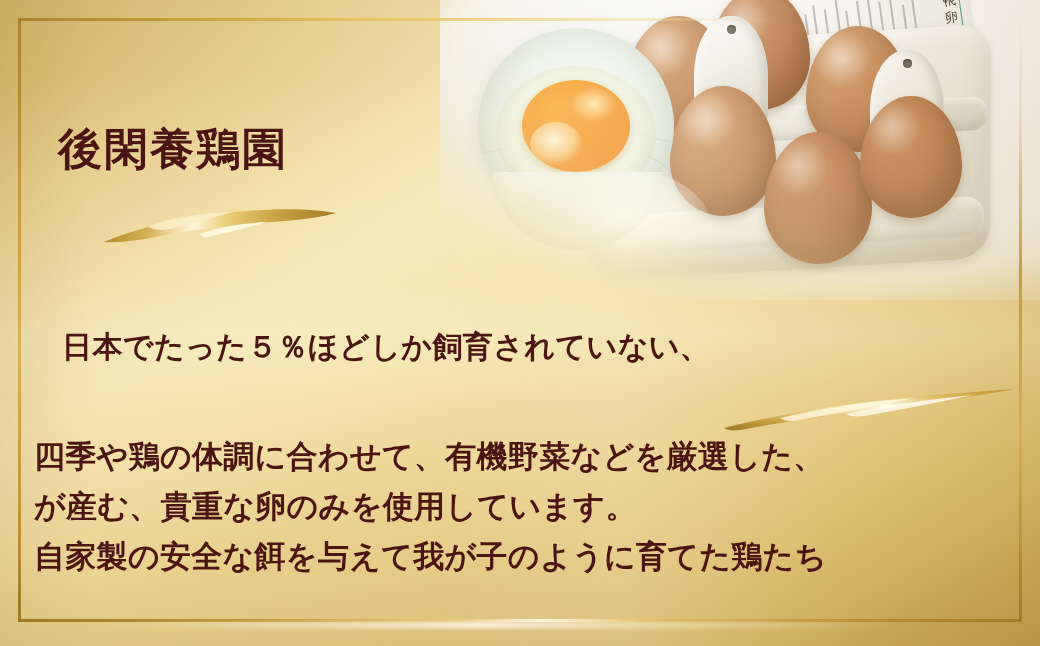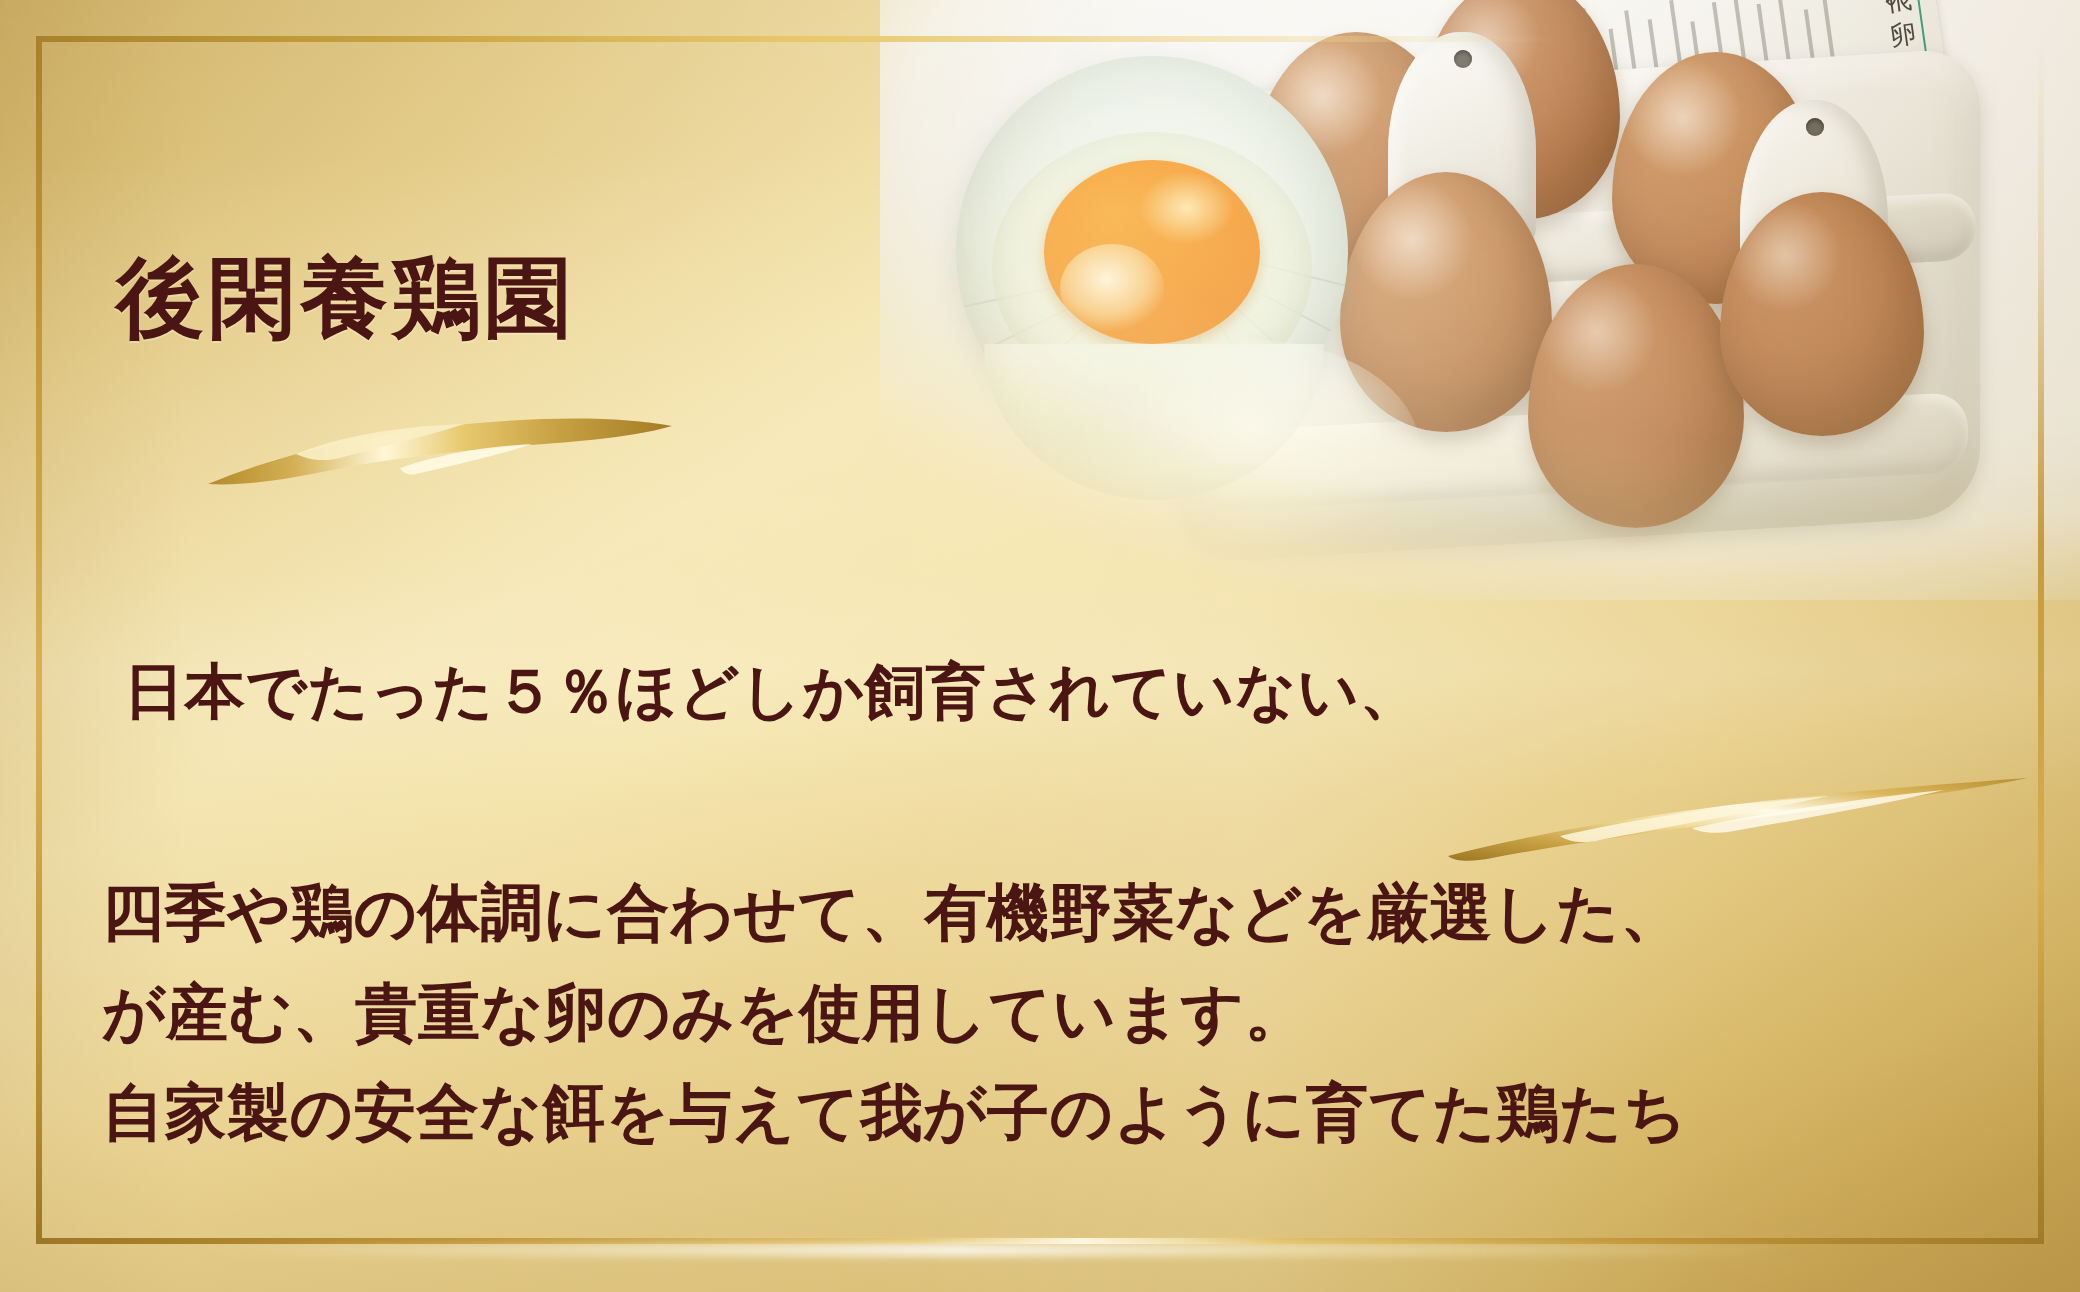--- a/index.html
+++ b/index.html
@@ -230,21 +230,21 @@
   .stroke svg{display:block;}
 
   .lead{
     position:absolute;left:62px;top:306px;width:950px;
     font-size:30px;line-height:1.52;letter-spacing:.4px;
     font-weight:700;color:#4a1512;margin-top:18px;
   }
   .lead .l2{display:block;padding-left:10px;}
 
   .body{
-    position:absolute;left:51px;top:432px;width:960px;
+    position:absolute;left:34px;top:432px;width:960px;
     font-size:31px;line-height:1.62;letter-spacing:.3px;
     font-weight:700;color:#4a1512;
   }
   .body span{display:block;}
 </style>
 </head>
 <body>
 
 <div class="stage">
 

